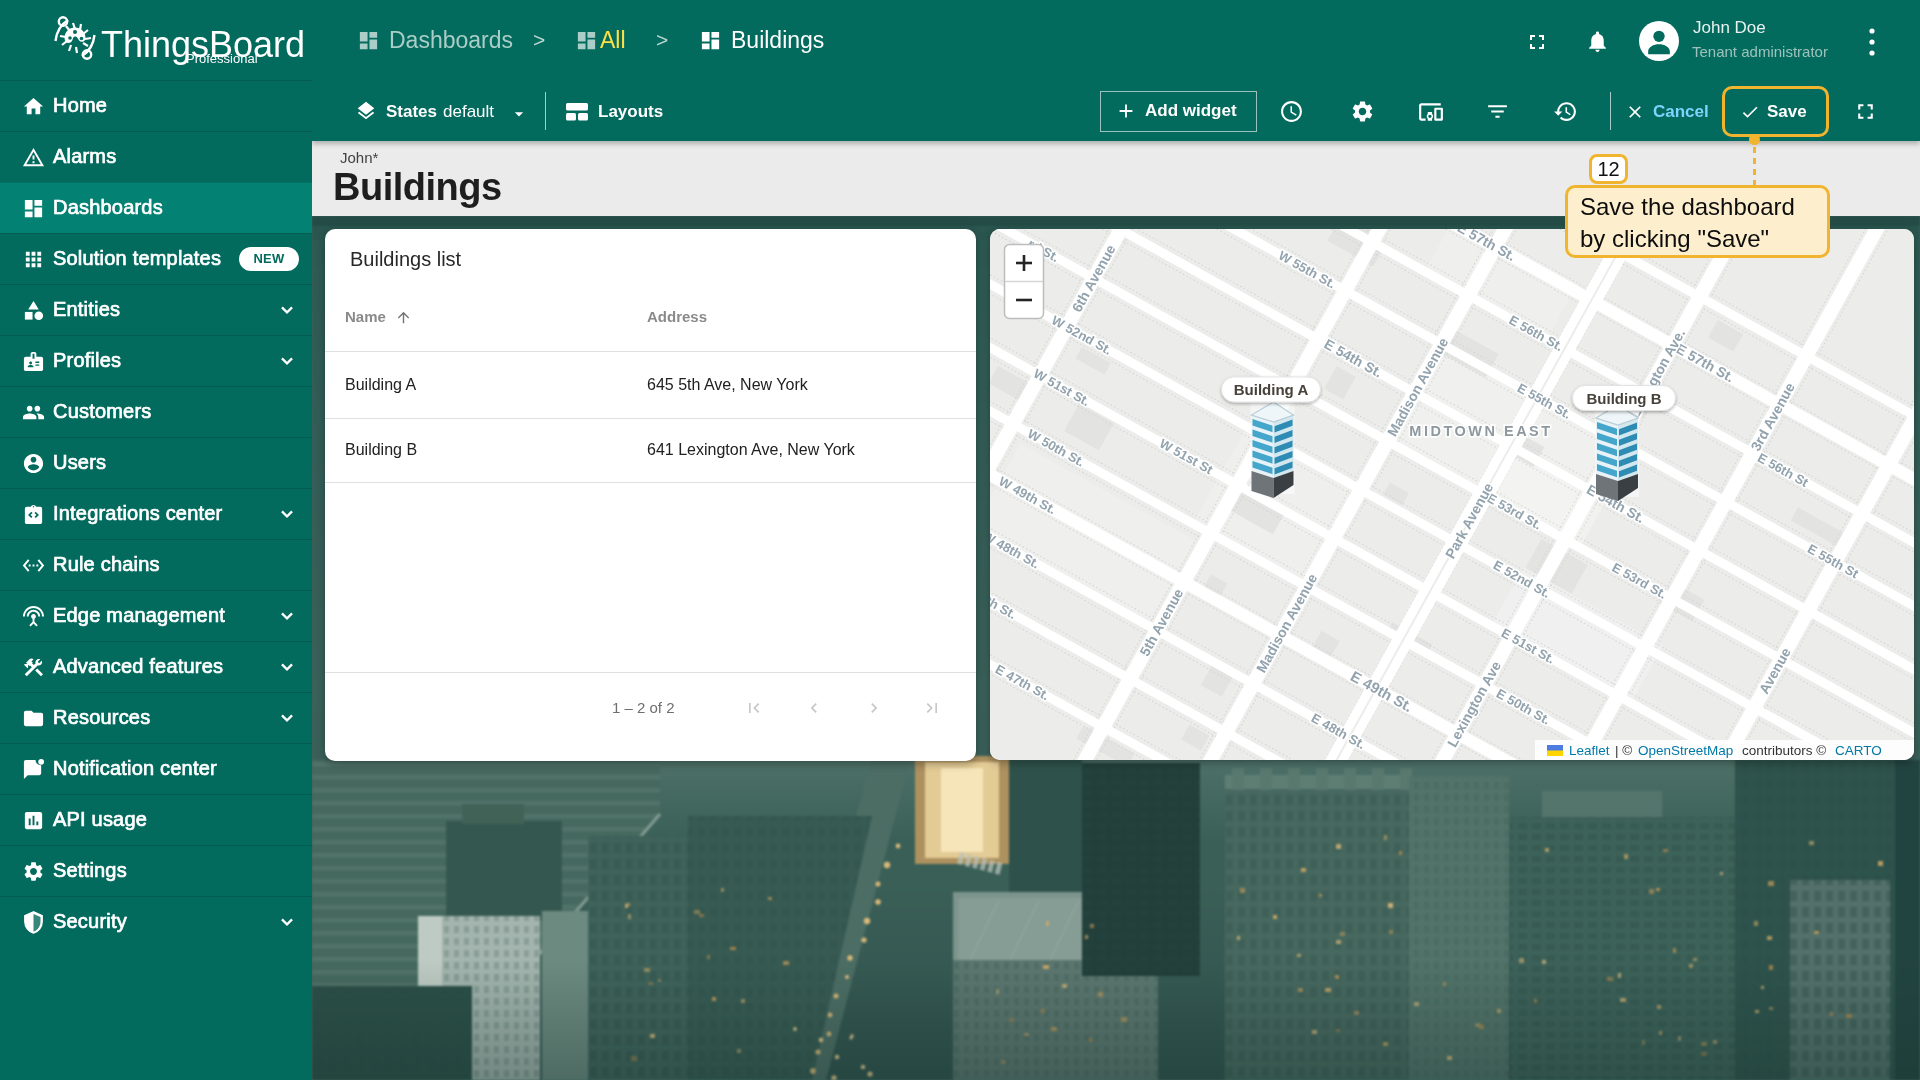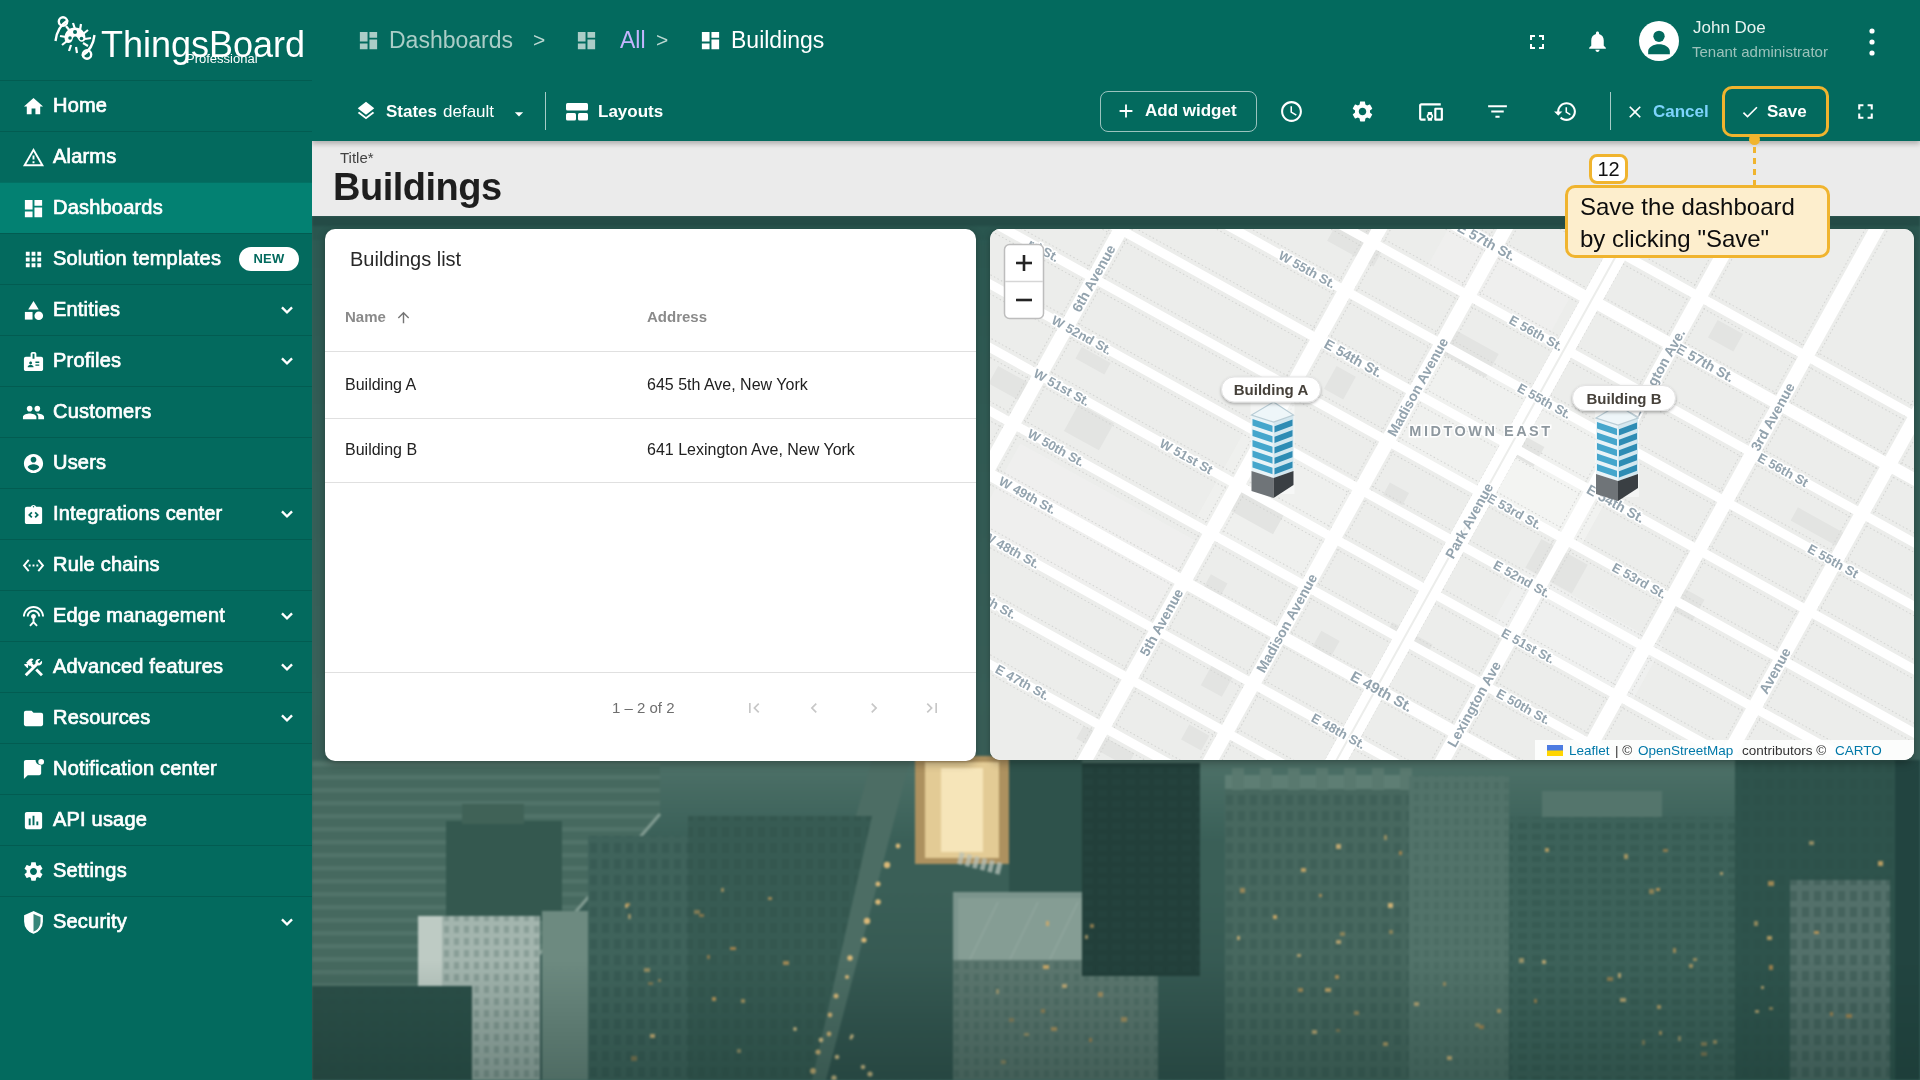--- a/index.html
+++ b/index.html
@@ -222,34 +222,34 @@
       <linearGradient id="bot" x1="0" y1="0" x2="0" y2="1">
         <stop offset="0" stop-color="#16332e" stop-opacity="0"></stop>
         <stop offset="1" stop-color="#16332e" stop-opacity="0.35"></stop>
       </linearGradient>
       <rect x="0" y="744" width="1608" height="120" fill="url(#bot)"></rect>
       <rect x="0" y="0" width="1608" height="10" fill="#16332e" opacity="0.3"></rect>
       <rect x="0" y="0" width="1608" height="24" fill="#1d423c" opacity="0.15"></rect>
     </svg>
   </div>
 <div class="abs" id="grayband">
-  <div class="abs" style="left:28px;top:8px;font-size:15px;color:#424242;">Title*</div>
+  <div class="abs" style="left:28px;top:8px;font-size:15px;color:#424242;">John*</div>
   <div class="abs" style="left:21px;top:25px;font-size:38px;font-weight:bold;letter-spacing:-0.5px;color:#1e1e1e;">Buildings</div>
 </div>
 <div class="abs" id="header">
 
   <svg class="abs" style="left:45px;top:29px;fill:#abcdc7;" width="23" height="23" viewBox="0 0 24 24">
       <path d="M3 13h8V3H3v10zm0 8h8v-6H3v6zm10 0h8V11h-8v10zm0-18v6h8V3h-8z"></path>
     </svg>
   <div class="abs" style="left:77px;top:27px;font-size:23px;color:#abcdc7;">Dashboards</div>
   <div class="abs" style="left:221px;top:28px;font-size:21px;color:#bcd8d2;">&gt;</div>
   <svg class="abs" style="left:263px;top:29px;fill:#abcdc7;" width="23" height="23" viewBox="0 0 24 24">
       <path d="M3 13h8V3H3v10zm0 8h8v-6H3v6zm10 0h8V11h-8v10zm0-18v6h8V3h-8z"></path>
     </svg>
-  <div class="abs" style="left:308px;top:27px;font-size:23px;color:#c4b5fd;">All</div>
+  <div class="abs" style="left:288px;top:27px;font-size:23px;color:#fde047;">All</div>
   <div class="abs" style="left:344px;top:28px;font-size:21px;color:#bcd8d2;">&gt;</div>
   <svg class="abs" style="left:387px;top:29px;fill:#fff;" width="23" height="23" viewBox="0 0 24 24">
       <path d="M3 13h8V3H3v10zm0 8h8v-6H3v6zm10 0h8V11h-8v10zm0-18v6h8V3h-8z"></path>
     </svg>
   <div class="abs" style="left:419px;top:27px;font-size:23px;color:#fff;">Buildings</div>
 
   <svg class="abs hico" style="left:1213px;top:30px;" width="24" height="24" viewBox="0 0 24 24">
       <path d="M7 14H5v5h5v-2H7v-3zm-2-4h2V7h3V5H5v5zm12 7h-3v2h5v-5h-2v3zM14 5v2h3v3h2V5h-5z"></path>
     </svg>
   <svg class="abs hico" style="left:1273px;top:29px;" width="25" height="25" viewBox="0 0 24 24">
@@ -282,21 +282,21 @@
   <div class="abs" style="left:233px;top:92px;width:1px;height:38px;background:rgba(255,255,255,0.65);"></div>
   <div class="abs" style="left:254px;top:102px;">
     <svg width="22" height="20" viewBox="0 0 22 20" fill="#fff">
         <rect x="0" y="1" width="22" height="7.5" rx="1.5"></rect>
         <rect x="0" y="11" width="10" height="7.5" rx="1.5"></rect>
         <rect x="12" y="11" width="10" height="7.5" rx="1.5"></rect>
       </svg>
   </div>
   <div class="abs" style="left:286px;top:102px;font-size:17px;font-weight:bold;color:#fff;">Layouts</div>
 
-  <div class="abs" style="left:788px;top:91px;width:157px;height:41px;border:1px solid rgba(255,255,255,0.6);border-radius:8px;">
+  <div class="abs" style="left:788px;top:91px;width:157px;height:41px;border:1px solid rgba(255,255,255,0.6);border-radius:0;">
     <svg class="abs hico" style="left:14px;top:8px;" width="22" height="22" viewBox="0 0 24 24">
         <path d="M19 13h-6v6h-2v-6H5v-2h6V5h2v6h6v2z"></path>
       </svg>
     <div class="abs" style="left:44px;top:9px;font-size:17px;font-weight:bold;color:#fff;">Add widget</div>
   </div>
   <svg class="abs hico" style="left:967px;top:99px;" width="25" height="25" viewBox="0 0 24 24">
       <path d="M11.99 2C6.47 2 2 6.48 2 12s4.47 10 9.99 10C17.52 22 22 17.52 22 12S17.52 2 11.99 2zM12 20c-4.42 0-8-3.58-8-8s3.58-8 8-8 8 3.58 8 8-3.58 8-8 8zm.5-13H11v6l5.25 3.15.75-1.23-4.5-2.67z"></path>
     </svg>
   <svg class="abs hico" style="left:1038px;top:99px;" width="25" height="25" viewBox="0 0 24 24">
       <path d="M19.14 12.94c.04-.3.06-.61.06-.94 0-.32-.02-.64-.07-.94l2.03-1.58c.18-.14.23-.41.12-.61l-1.92-3.32c-.12-.22-.37-.29-.59-.22l-2.39.96c-.5-.38-1.03-.7-1.62-.94l-.36-2.54c-.04-.24-.24-.41-.48-.41h-3.84c-.24 0-.43.17-.47.41l-.36 2.54c-.59.24-1.13.57-1.62.94l-2.39-.96c-.22-.08-.47 0-.59.22L2.74 8.87c-.12.21-.08.47.12.61l2.03 1.58c-.05.3-.09.63-.09.94s.02.64.07.94l-2.03 1.58c-.18.14-.23.41-.12.61l1.92 3.32c.12.22.37.29.59.22l2.39-.96c.5.38 1.03.7 1.62.94l.36 2.54c.05.24.24.41.48.41h3.84c.24 0 .44-.17.47-.41l.36-2.54c.59-.24 1.13-.56 1.62-.94l2.39.96c.22.08.47 0 .59-.22l1.92-3.32c.12-.22.07-.47-.12-.61l-2.01-1.58zM12 15.6c-1.98 0-3.6-1.62-3.6-3.6s1.62-3.6 3.6-3.6 3.6 1.62 3.6 3.6-1.62 3.6-3.6 3.6z"></path>

